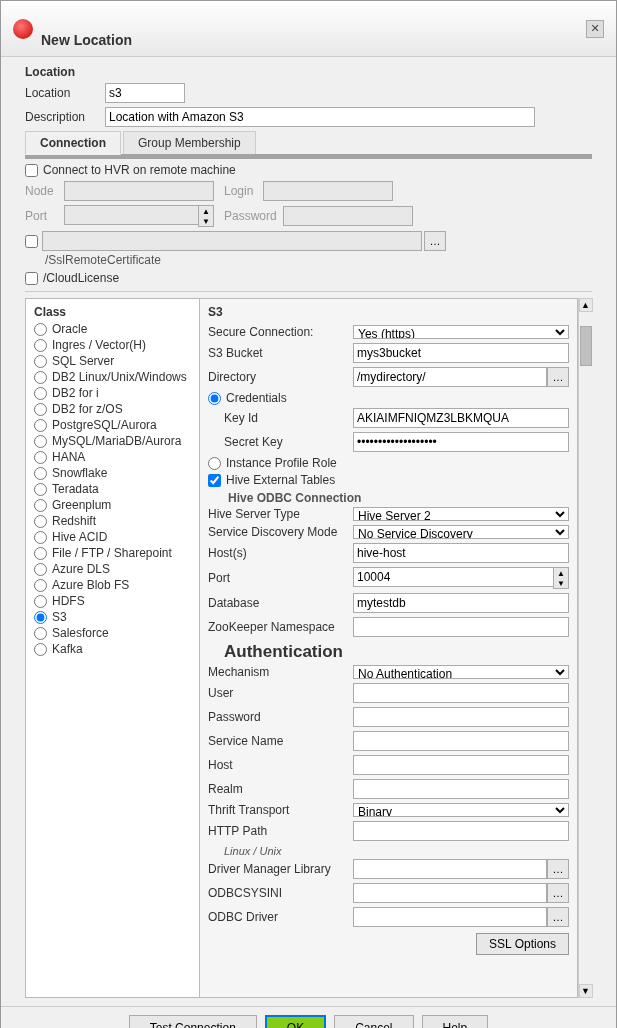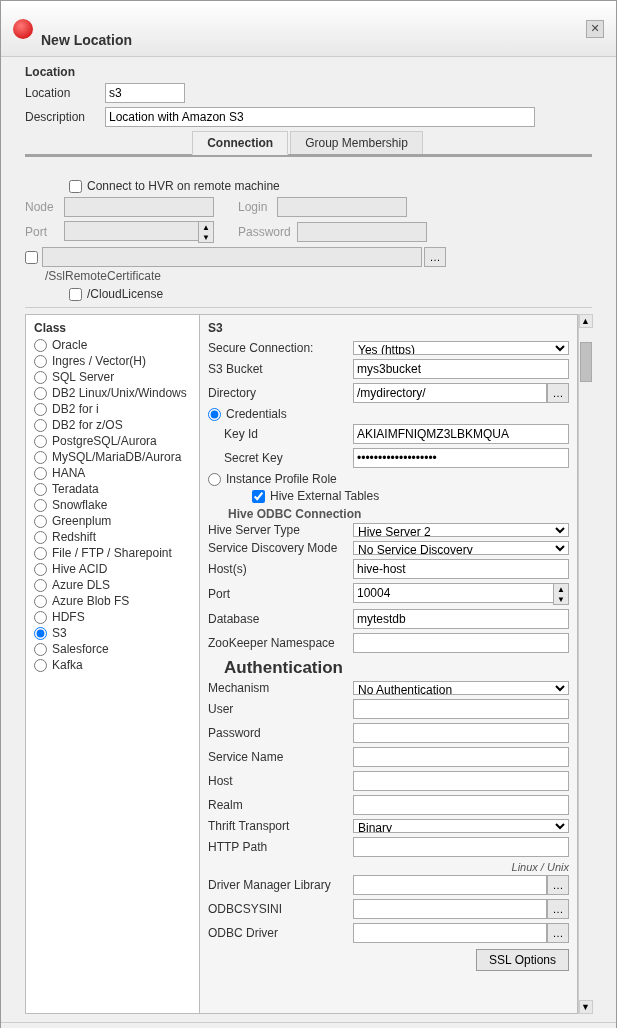--- a/index.html
+++ b/index.html
@@ -80,23 +80,22 @@
       height: 20px;
       border: 1px solid #aaa;
       background: #fff;
       font-size: 12px;
       padding: 1px 3px;
     }
     .input-short { width: 80px; }
     .input-long { width: 430px; }
     .tabs {
       display: flex;
-      border-bottom: 3px solid #a3a3a3;
-      margin-bottom: 22px;
-      justify-content: center;
+      border-bottom: 5px solid #a3a3a3;
+      margin-bottom: 4px;
     }
     .tab {
       padding: 4px 14px;
       border: 1px solid #ccc;
       border-bottom: none;
       background: #e8e8e8;
       cursor: pointer;
       font-size: 12px;
       margin-right: 2px;
       color: #333;
@@ -107,25 +106,24 @@
       margin-bottom: -1px;
       font-weight: bold;
     }
     .checkbox-row {
       display: flex;
       align-items: center;
       gap: 5px;
       margin-bottom: 4px;
       font-size: 12px;
       color: #333;
-      margin-left: 44px;
     }
     .two-col {
       display: flex;
-      gap: 24px;
+      gap: 10px;
       margin-bottom: 4px;
     }
     .two-col .form-label {
       width: 50px;
     }
     .separator {
       border: none;
       border-top: 1px solid #ccc;
       margin: 6px 0;
     }
@@ -316,21 +314,20 @@
       align-items: center;
       justify-content: center;
       font-size: 9px;
       cursor: pointer;
     }
     .linux-unix-label {
       font-size: 11px;
       font-style: italic;
       color: #555;
       margin: 4px 0 2px 0;
-      text-align: right;
     }
   </style>
 </head>
 <body>
 
 <div class="dialog">
 
   <div class="title-bar">
     <div class="title-bar-left">
       <div class="title-icon"></div>
@@ -434,41 +431,41 @@
         <div class="radio-item">
             <input type="radio" name="class" style="">
             <span>MySQL/MariaDB/Aurora</span>
           </div>
         <div class="radio-item">
             <input type="radio" name="class" style="">
             <span>HANA</span>
           </div>
         <div class="radio-item">
             <input type="radio" name="class" style="">
+            <span>Snowflake</span>
+          </div>
+        <div class="radio-item">
+            <input type="radio" name="class" style="">
             <span>Teradata</span>
           </div>
         <div class="radio-item">
             <input type="radio" name="class" style="">
-            <span>Snowflake</span>
-          </div>
-        <div class="radio-item">
-            <input type="radio" name="class" style="">
             <span>Greenplum</span>
           </div>
         <div class="radio-item">
             <input type="radio" name="class" style="">
             <span>Redshift</span>
           </div>
         <div class="radio-item">
             <input type="radio" name="class" style="">
+            <span>Hive ACID</span>
+          </div>
+        <div class="radio-item">
+            <input type="radio" name="class" style="">
             <span>File / FTP / Sharepoint</span>
-          </div>
-        <div class="radio-item">
-            <input type="radio" name="class" style="">
-            <span>Hive ACID</span>
           </div>
         <div class="radio-item">
             <input type="radio" name="class" style="">
             <span>Azure DLS</span>
           </div>
         <div class="radio-item">
             <input type="radio" name="class" style="">
             <span>Azure Blob FS</span>
           </div>
         <div class="radio-item">

